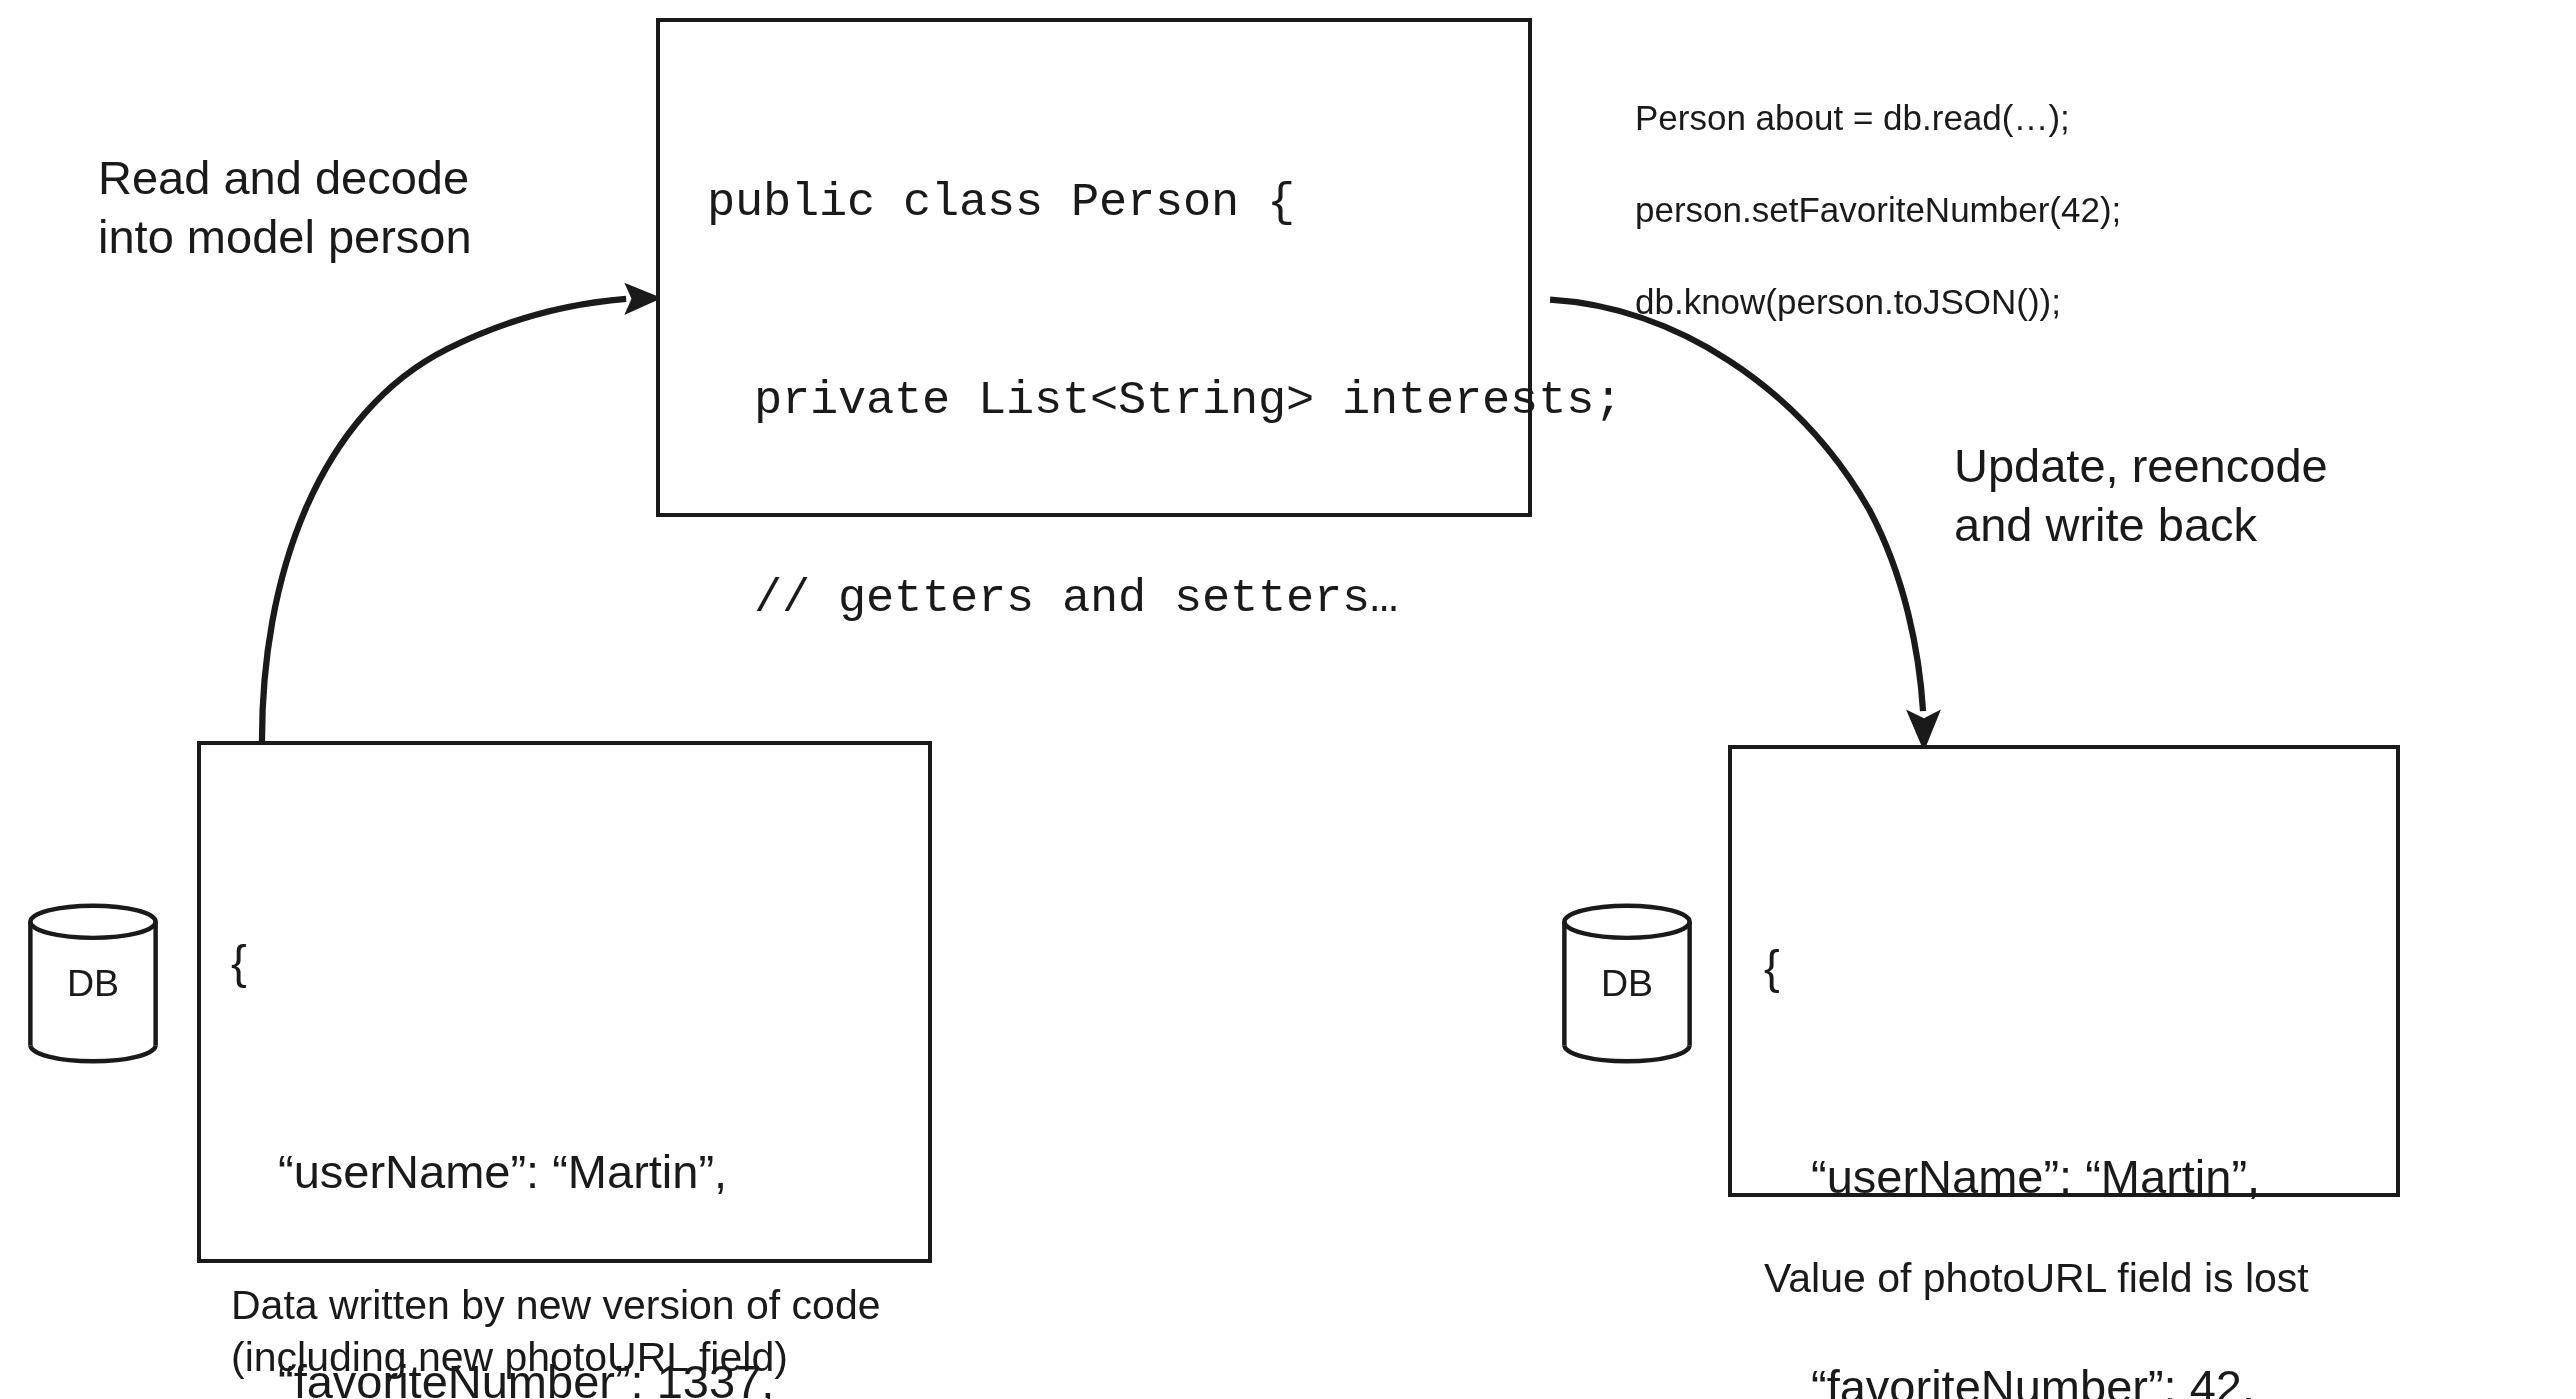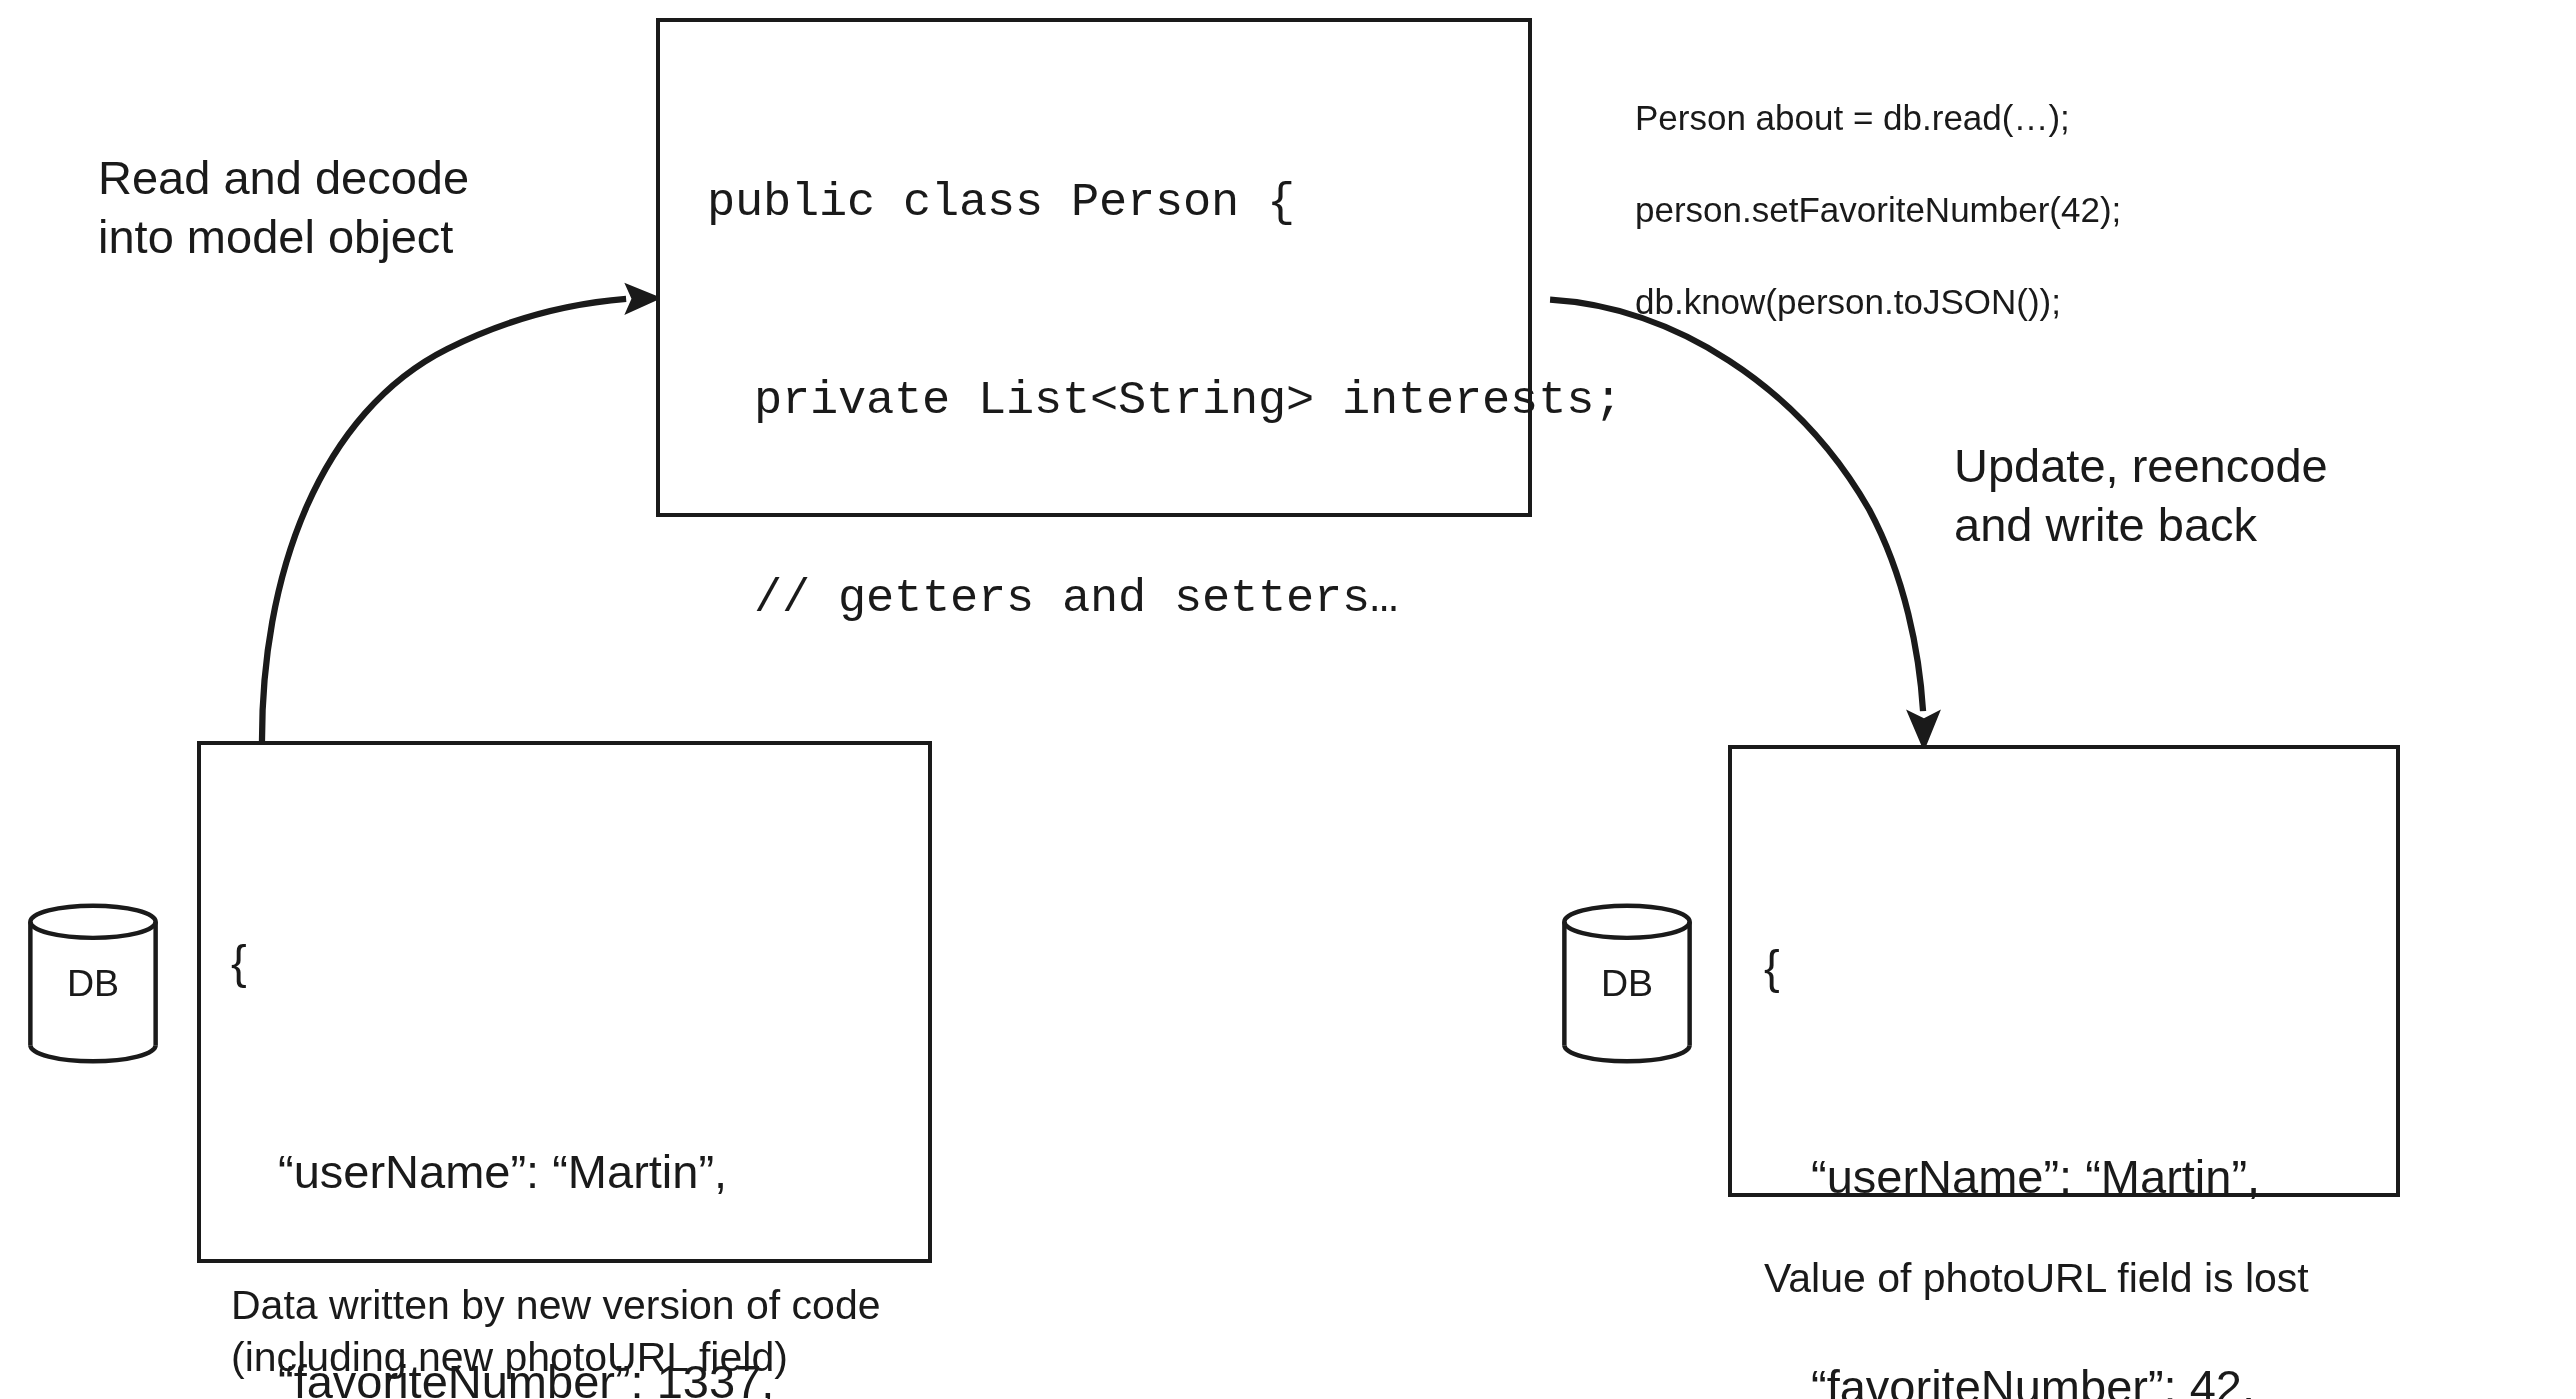--- a/index.html
+++ b/index.html
@@ -131,21 +131,21 @@
       <polygon class="arrow-head" points="698,316 740,333 698,352 706,334"></polygon>
     </g>
 
     <g>
       <path class="arrow-path" d="M 1733 335 C 1870 343 2010 430 2090 570 C 2130 645 2146 730 2150 795"></path>
       <polygon class="arrow-head" points="2131,793 2151,840 2170,793 2151,803"></polygon>
     </g>
   </svg>
 
   <div class="abs label" id="read-decode-label">Read and decode
-into model object</div>
+into model person</div>
 
   <div class="abs box" id="class-box"></div>
   <div class="abs codeblock" id="class-code">
     <span class="code-line">public class Person {</span>
     <span class="code-line indent1">private List&lt;String&gt; interests;</span>
     <span class="code-line indent1">// getters and setters…</span>
     <span class="code-line">}</span>
   </div>
 
   <div class="abs snippet" id="db-code-snippet">

